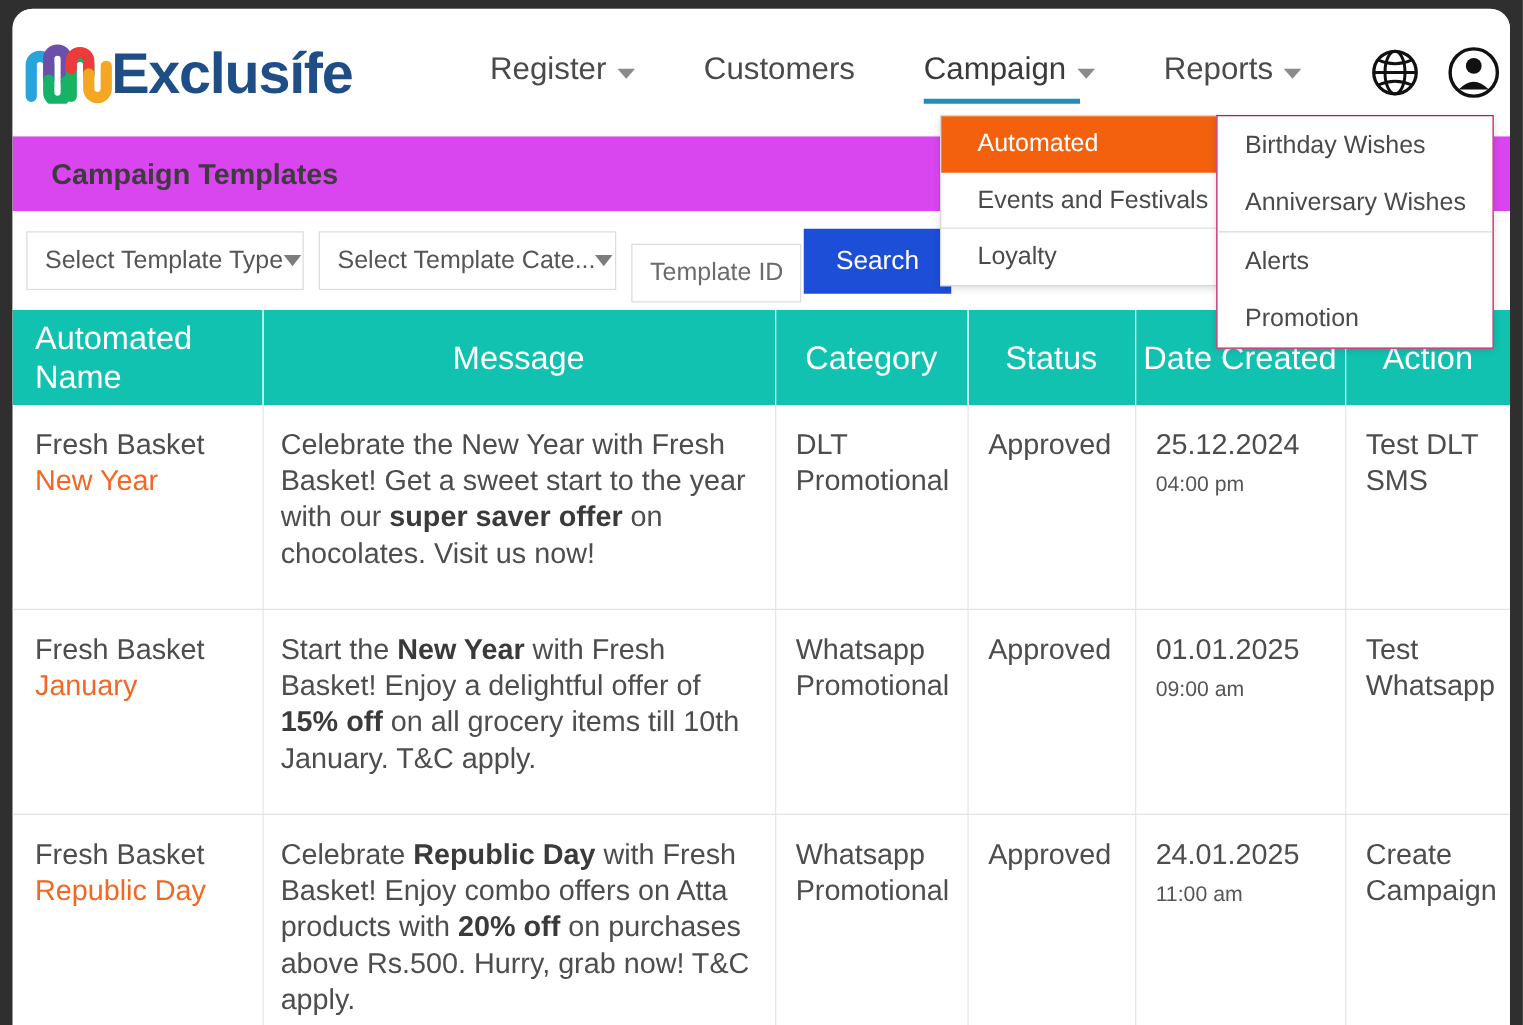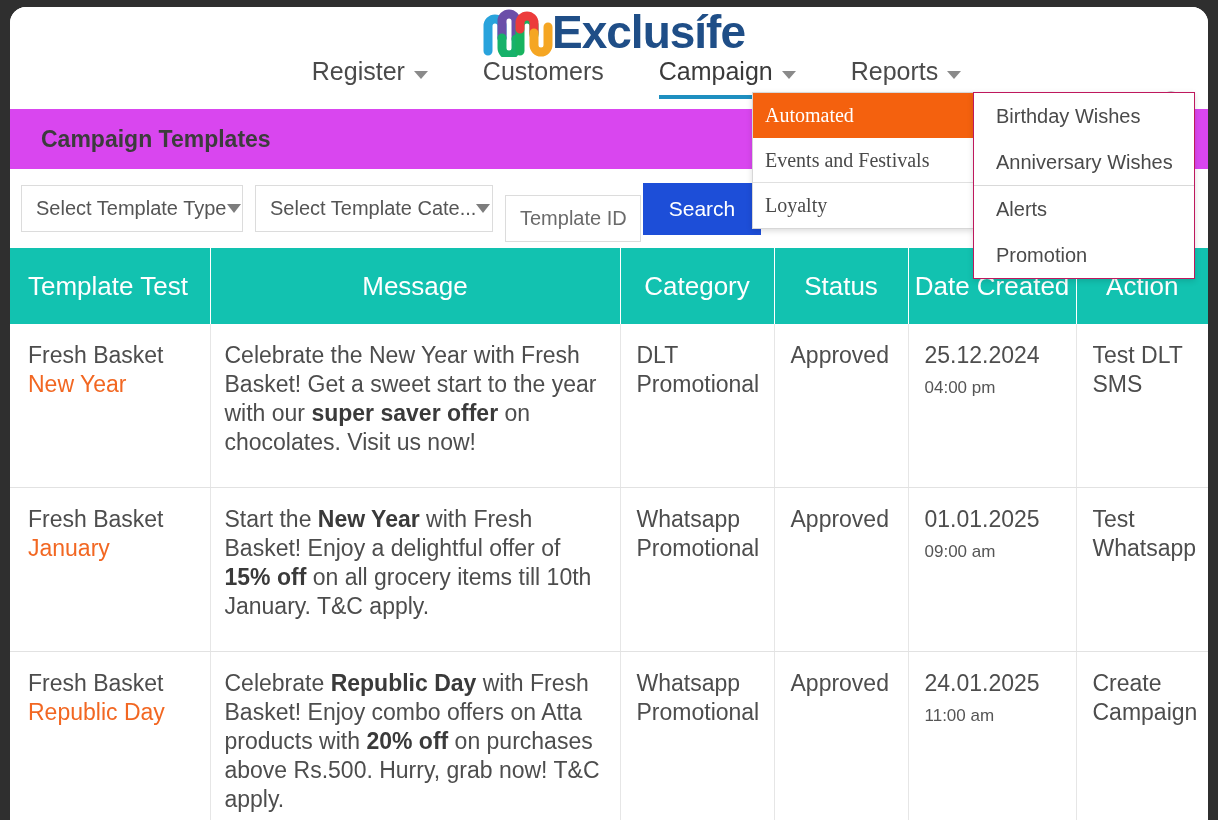--- a/index.html
+++ b/index.html
@@ -28,21 +28,20 @@
     overflow: hidden;
   }
 
   
   #topnav {
     position: relative;
     height: 102px;
     background: #ffffff;
     display: flex;
     align-items: center;
-    flex-direction: column;
   }
   #logo-wrap {
     display: flex;
     align-items: center;
     margin-left: 7px;
     height: 60px;
   }
   #logo-mark { width: 76px; height: 50px; flex: none; }
   #logo-text {
     font-size: 46px;
@@ -215,27 +214,26 @@
     width: 222px;
     background: #ffffff;
     border: 1px solid #d7d7d7;
     box-shadow: 0 2px 6px rgba(0,0,0,0.14);
     z-index: 40;
   }
   .menu-item {
     height: 45px;
     display: flex;
     align-items: center;
-    padding-left: 12px;
+    padding-left: 29px;
     font-size: 20px;
     color: #4a4a4a;
     border-bottom: 1px solid #e0e0e0;
     cursor: pointer;
     white-space: nowrap;
-    font-family: Liberation Serif, serif;
   }
   .menu-item:last-child { border-bottom: none; }
   .menu-item.selected { background: #f4610e; color: #ffffff; border-bottom-color: #f4610e; }
 
   #menu-secondary {
     position: absolute;
     left: 963px; top: 85px;
     width: 222px;
     background: #ffffff;
     border: 1px solid #be185d;
@@ -326,21 +324,21 @@
         <span>Select Template Cate...</span>
         <i class="sel-caret"></i>
       </div>
       <input id="tpl-id" type="text" placeholder="Template ID" style="">
       <button id="search-btn">Search</button>
     </div>
 
     <table id="tbl">
       <thead>
         <tr>
-          <th class="c-name">Template Test</th>
+          <th class="c-name">Automated Name</th>
           <th class="c-msg">Message</th>
           <th class="c-cat">Category</th>
           <th class="c-stat">Status</th>
           <th class="c-date">Date Created</th>
           <th class="c-act">Action</th>
         </tr>
       </thead>
       <tbody id="tbl-body">
           <tr>
             <td class="cell-name">

